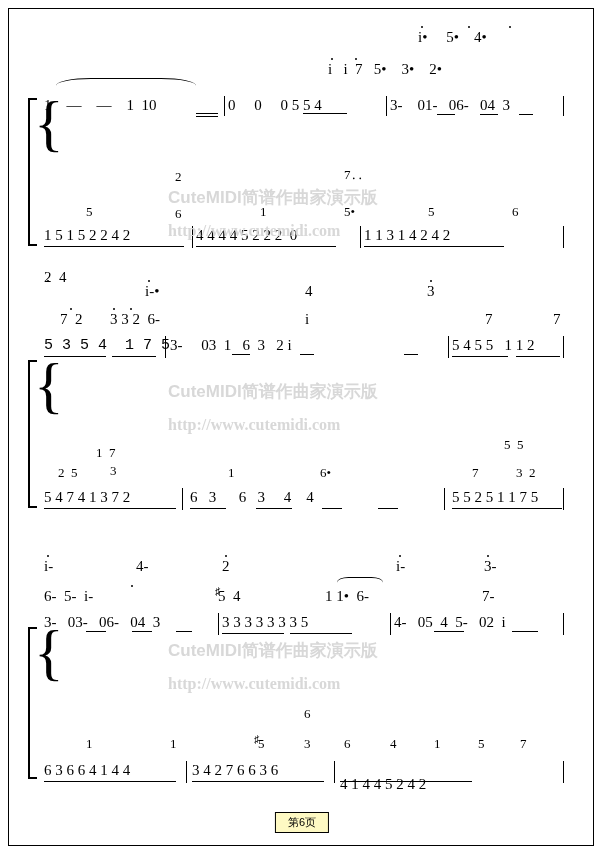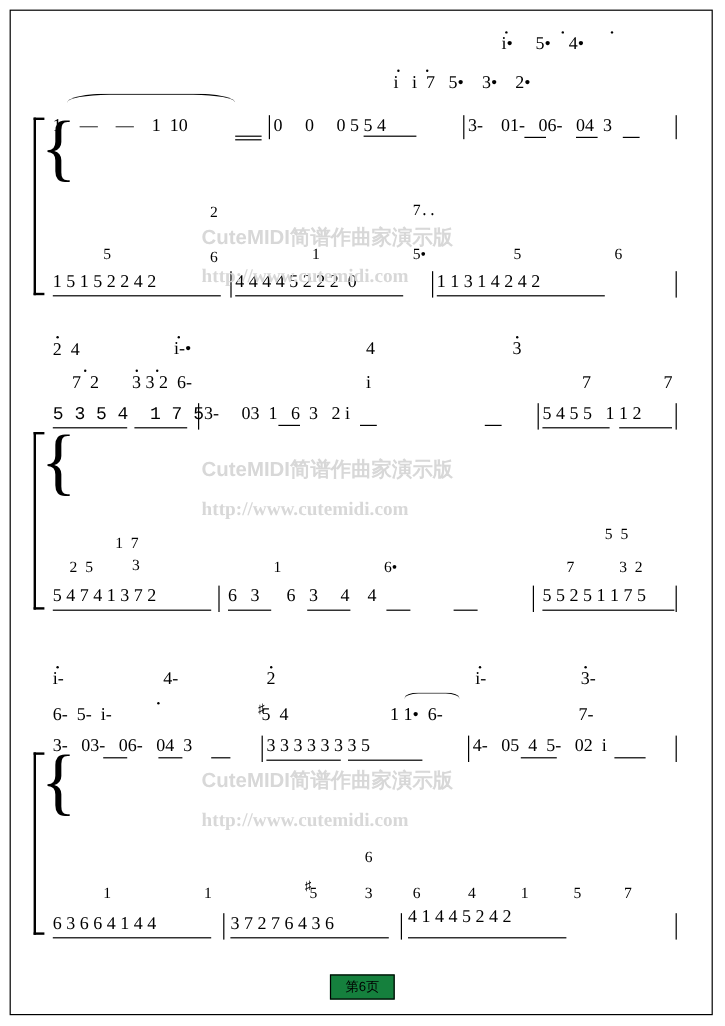--- a/index.html
+++ b/index.html
@@ -83,21 +83,21 @@
   }
   .pagenum {
     position: absolute;
     left: 50%;
     transform: translateX(-50%);
     bottom: 22px;
     font-family: "Liberation Sans", sans-serif;
     font-size: 11px;
     border: 1px solid #000;
     padding: 2px 12px;
-    background: #15803d;
+    background: #fef9c3;
   }
   .dotabove { position: absolute; width: 2px; height: 2px; background:#000; border-radius:50%; }
 </style>
 </head>
 <body>
 
 <div class="page">
   <div class="page-border"></div>
 
   <div class="system" style="top:0px;height:260px;">
@@ -159,21 +159,21 @@
 
   <div class="system" style="top:270px;height:260px;">
 
     <div>
       <div class="bar" style="left:28px; top:90px; height:148px; width:2px;"></div>
       <div class="beam" style="left:28px; top:90px; width:9px; height:2px;"></div>
       <div class="beam" style="left:28px; top:236px; width:9px; height:2px;"></div>
       <div class="brace" style="left:34px; top:84px; font-size:62px;">{</div>
     </div>
 
-    <div class="frag n" style="left:44px; top:15px;">2&nbsp;&nbsp;4</div>
+    <div class="frag n" style="left:44px; top:0;">2&nbsp;&nbsp;4</div>
     <div class="dotabove" style="left:47px; top:10px;"></div>
     <div class="frag n" style="left:145px; top:14px;">i-•</div>
     <div class="dotabove" style="left:148px; top:10px;"></div>
     <div class="frag n" style="left:305px; top:14px;">4</div>
     <div class="frag n" style="left:427px; top:14px;">3</div>
     <div class="dotabove" style="left:430px; top:10px;"></div>
 
     <div class="frag n" style="left:60px; top:42px;">7&nbsp;&nbsp;2</div>
     <div class="dotabove" style="left:70px; top:38px;"></div>
     <div class="frag n" style="left:110px; top:42px;">3 3 2&nbsp;&nbsp;6-</div>
@@ -274,24 +274,24 @@
     <div class="frag ns" style="left:304px; top:192px;">3</div>
     <div class="frag ns" style="left:344px; top:192px;">6</div>
     <div class="frag ns" style="left:390px; top:192px;">4</div>
     <div class="frag ns" style="left:434px; top:192px;">1</div>
     <div class="frag ns" style="left:478px; top:192px;">5</div>
     <div class="frag ns" style="left:520px; top:192px;">7</div>
 
     <div class="frag n" style="left:44px; top:218px;">6 3 6 6 4 1 4 4</div>
     <div class="beam" style="left:44px; top:236px; width:132px;"></div>
     <div class="bar" style="left:186px; top:216px; height:22px;"></div>
-    <div class="frag n" style="left:192px; top:218px;">3 7 2 7 6 4 3 6</div>
+    <div class="frag n" style="left:192px; top:218px;">3 4 2 7 6 6 3 6</div>
     <div class="beam" style="left:192px; top:236px; width:132px;"></div>
     <div class="bar" style="left:334px; top:216px; height:22px;"></div>
-    <div class="frag n" style="left:340px; top:212px;">4 1 4 4 5 2 4 2</div>
+    <div class="frag n" style="left:340px; top:232px;">4 1 4 4 5 2 4 2</div>
     <div class="beam" style="left:340px; top:236px; width:132px;"></div>
     <div class="bar" style="left:563px; top:216px; height:22px;"></div>
 
     <div class="wm wm-title" style="left:168px; top:94px;">CuteMIDI简谱作曲家演示版</div>
     <div class="wm wm-url" style="left:168px; top:130px;">http://www.cutemidi.com</div>
   </div>
 
   <div class="pagenum">第6页</div>
 </div>
 

